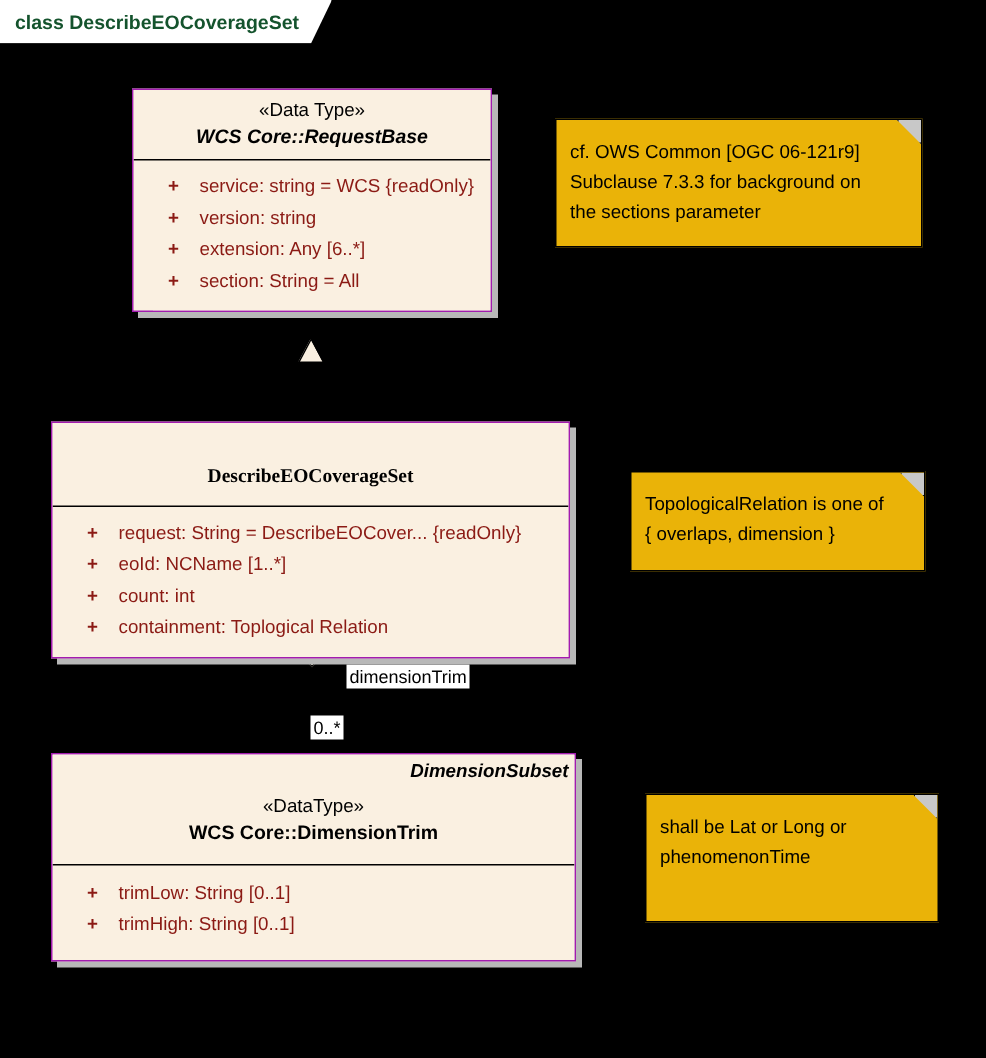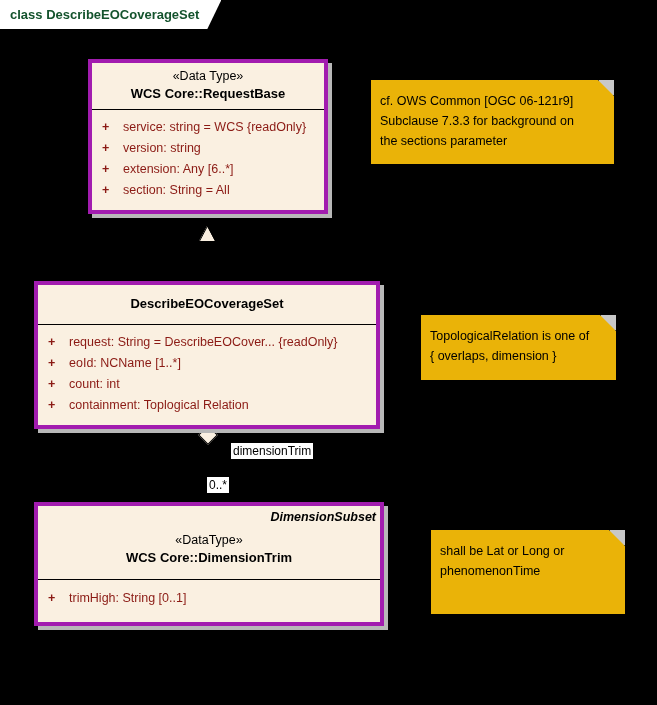--- a/index.html
+++ b/index.html
@@ -33,21 +33,21 @@
     clip-path: polygon(0 0, 100% 0, calc(100% - 14px) 100%, 0 100%);
     white-space: nowrap;
     z-index: 30;
   }
 
   
   .uml-class {
     position: absolute;
     box-sizing: border-box;
     background: #faf0e1;
-    border: 4px solid #a21caf;
+    border: 1px solid #a21caf;
     box-shadow: 4px 4px 0 0 #b8b8b8;
     z-index: 10;
     overflow: hidden;
   }
   .uml-class .class-header {
     box-sizing: border-box;
     border-bottom: 1px solid #000000;
     padding: 5px 6px 6px 6px;
     text-align: center;
     background: #faf0e1;
@@ -62,35 +62,37 @@
   }
   .uml-class .class-name {
     display: block;
     color: #000000;
     font-size: 13px;
     font-weight: bold;
     line-height: 18px;
     white-space: nowrap;
   }
   .uml-class .class-name.italic {
+    font-style: italic;
   }
   .uml-class .inherited-from {
     display: block;
     text-align: right;
     font-size: 12.5px;
     font-style: italic;
     font-weight: bold;
     color: #000000;
     line-height: 17px;
     white-space: nowrap;
     margin-right: -2px;
   }
   .uml-class .attr-compartment {
     padding: 7px 10px 9px 0;
     background: #faf0e1;
+    margin-left: 13px;
   }
   .uml-class .attr-row {
     display: block;
     color: #8b1a14;
     font-size: 12.5px;
     line-height: 21px;
     white-space: nowrap;
     padding-left: 10px;
   }
   .uml-class .attr-row .vis {
@@ -209,21 +211,21 @@
   <span class="note-line">the sections parameter</span>
 </div>
 
 <div class="conn-line" style="left:207px; top:226px; width:1px; height:55px;"></div>
 <div class="gen-arrow" style="left:199px; top:226px;"></div>
 <svg class="gen-arrow-outline" style="left:198px; top:225px;" width="19" height="18" viewBox="0 0 19 18">
   <polygon points="9.5,1 18,17 1,17" fill="none" stroke="#000000" stroke-width="1"></polygon>
 </svg>
 
 <div class="uml-class" id="class-describe-eo-coverage-set" style="left:34px; top:281px; width:346px;">
-  <div class="class-header" style="padding-top:10px; padding-bottom:11px;">
+  <div class="class-header" style="padding-top:26px; padding-bottom:11px;font-family:Liberation Serif, serif;">
     <span class="class-name">DescribeEOCoverageSet</span>
   </div>
   <div class="attr-compartment">
     <span class="attr-row">
       <span class="vis">+</span><span>request:  String = DescribeEOCover... {readOnly}</span>
     </span>
     <span class="attr-row">
       <span class="vis">+</span><span>eoId:  NCName [1..*]</span>
     </span>
     <span class="attr-row">
@@ -247,20 +249,23 @@
 <div class="edge-label" style="left:207px; top:477px;">0..*</div>
 
 <div class="uml-class" id="class-dimension-trim" style="left:34px; top:502px; width:350px;">
   <div class="class-header" style="padding-top:3px; padding-bottom:12px;">
     <span class="inherited-from">DimensionSubset</span>
     <span class="stereotype" style="margin-top:6px;">«DataType»</span>
     <span class="class-name">WCS Core::DimensionTrim</span>
   </div>
   <div class="attr-compartment" style="padding-top:8px; padding-bottom:13px;">
     <span class="attr-row">
+      <span class="vis">+</span><span>trimLow:  String [0..1]</span>
+    </span>
+    <span class="attr-row">
       <span class="vis">+</span><span>trimHigh:  String [0..1]</span>
     </span>
   </div>
 </div>
 
 <div class="uml-note" id="note-inherited-dimension" style="left:430px; top:529px; width:196px; height:86px;">
   <span class="note-fold"></span>
   <span class="note-line">shall be Lat or Long or</span>
   <span class="note-line">phenomenonTime</span>
 </div>

